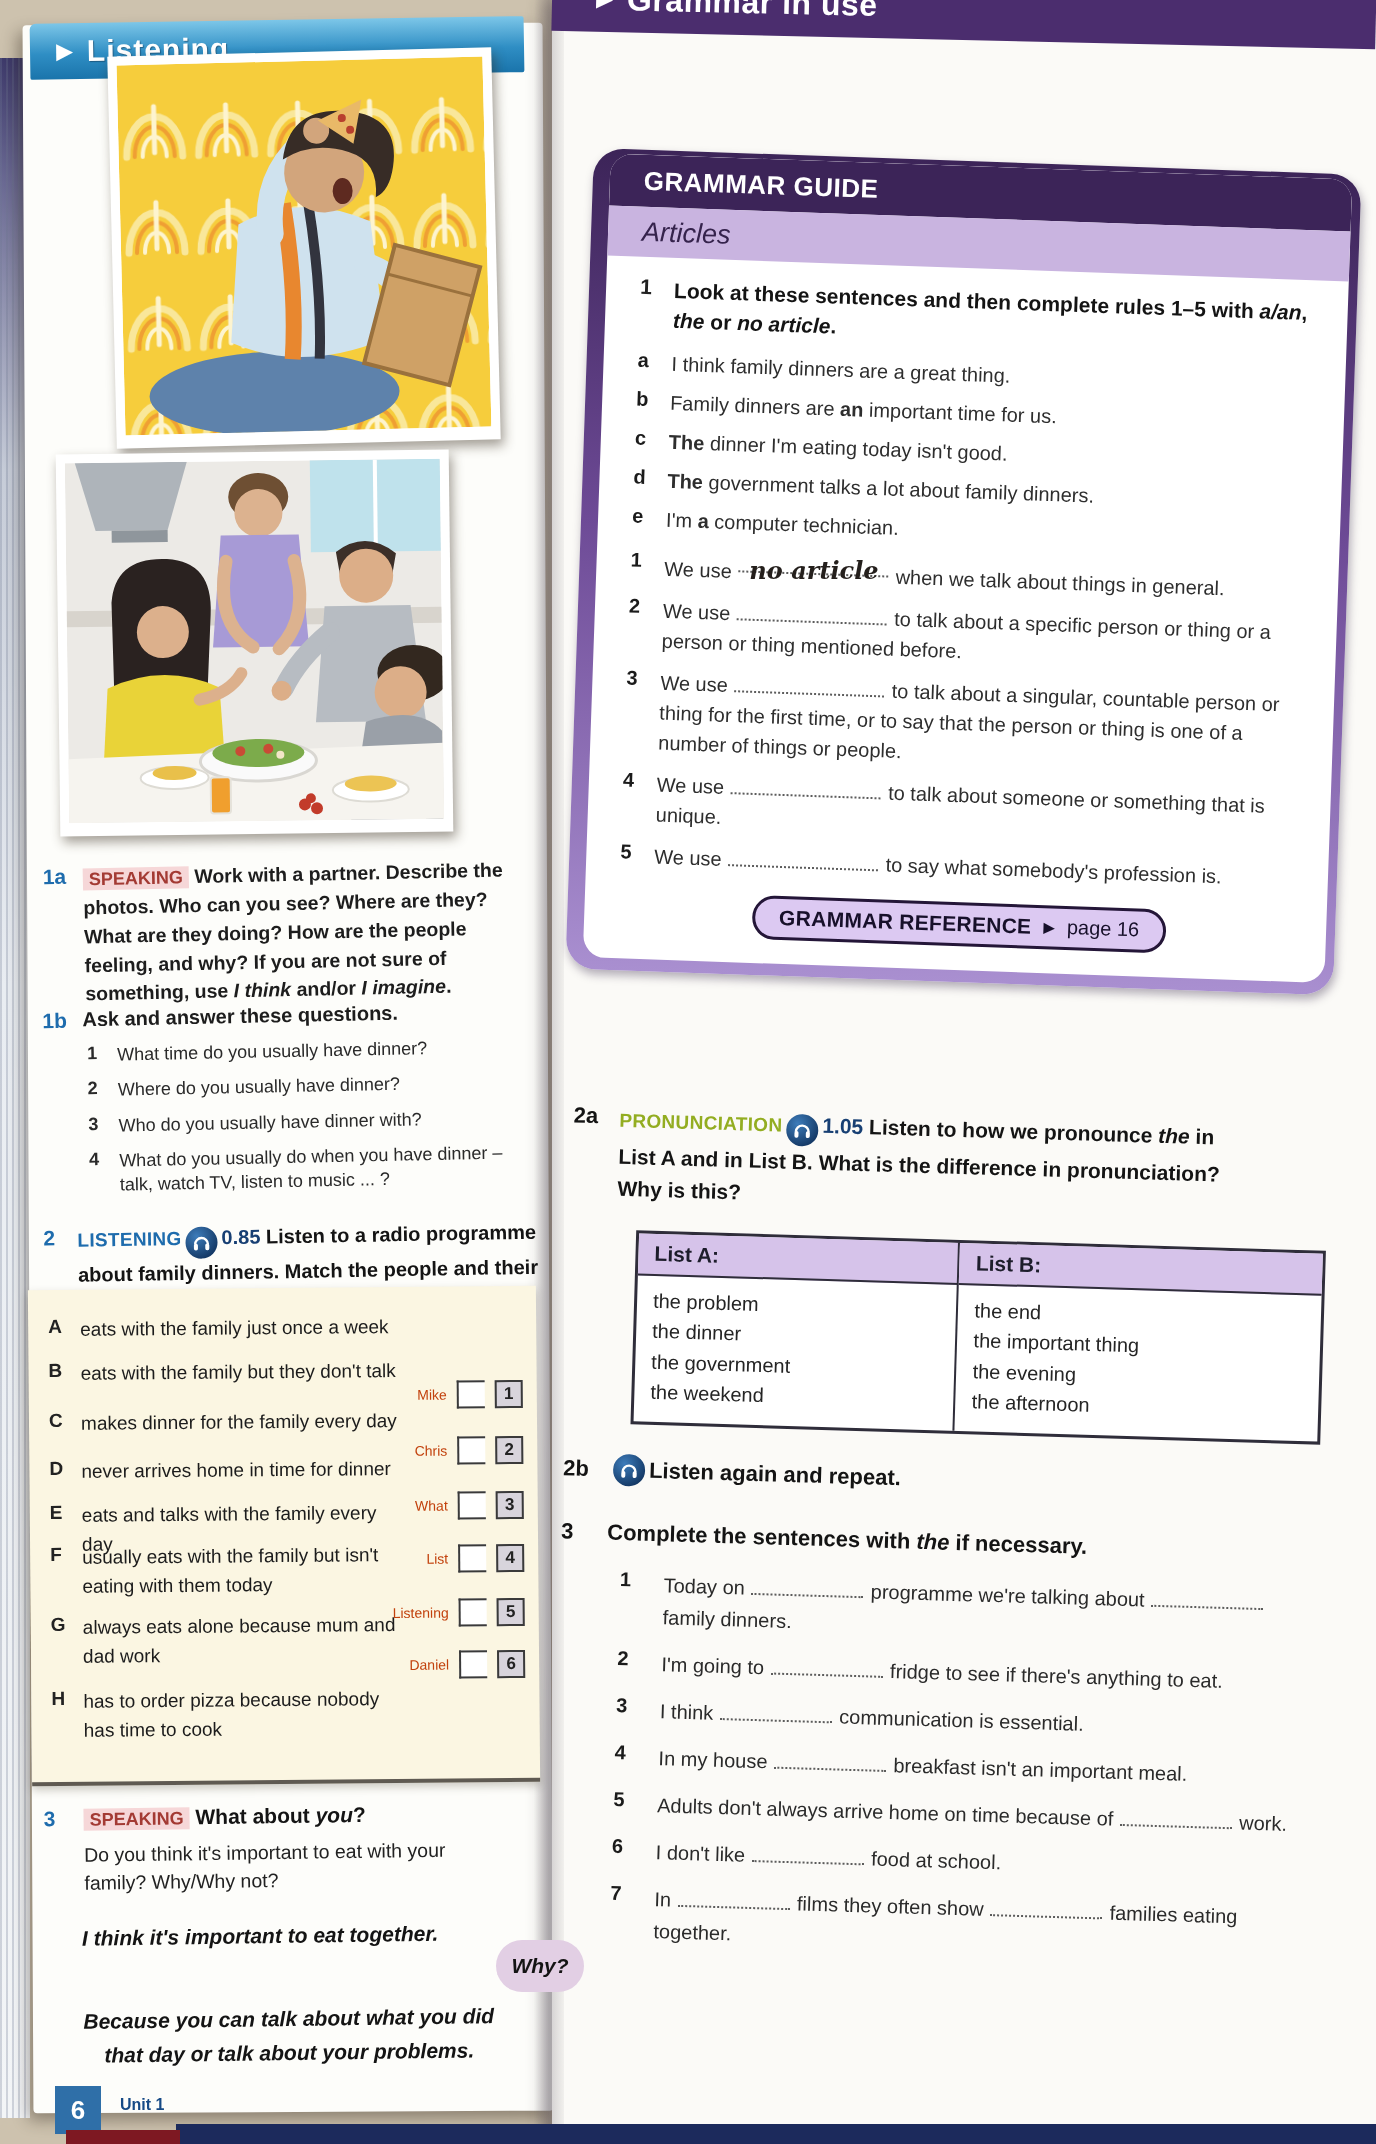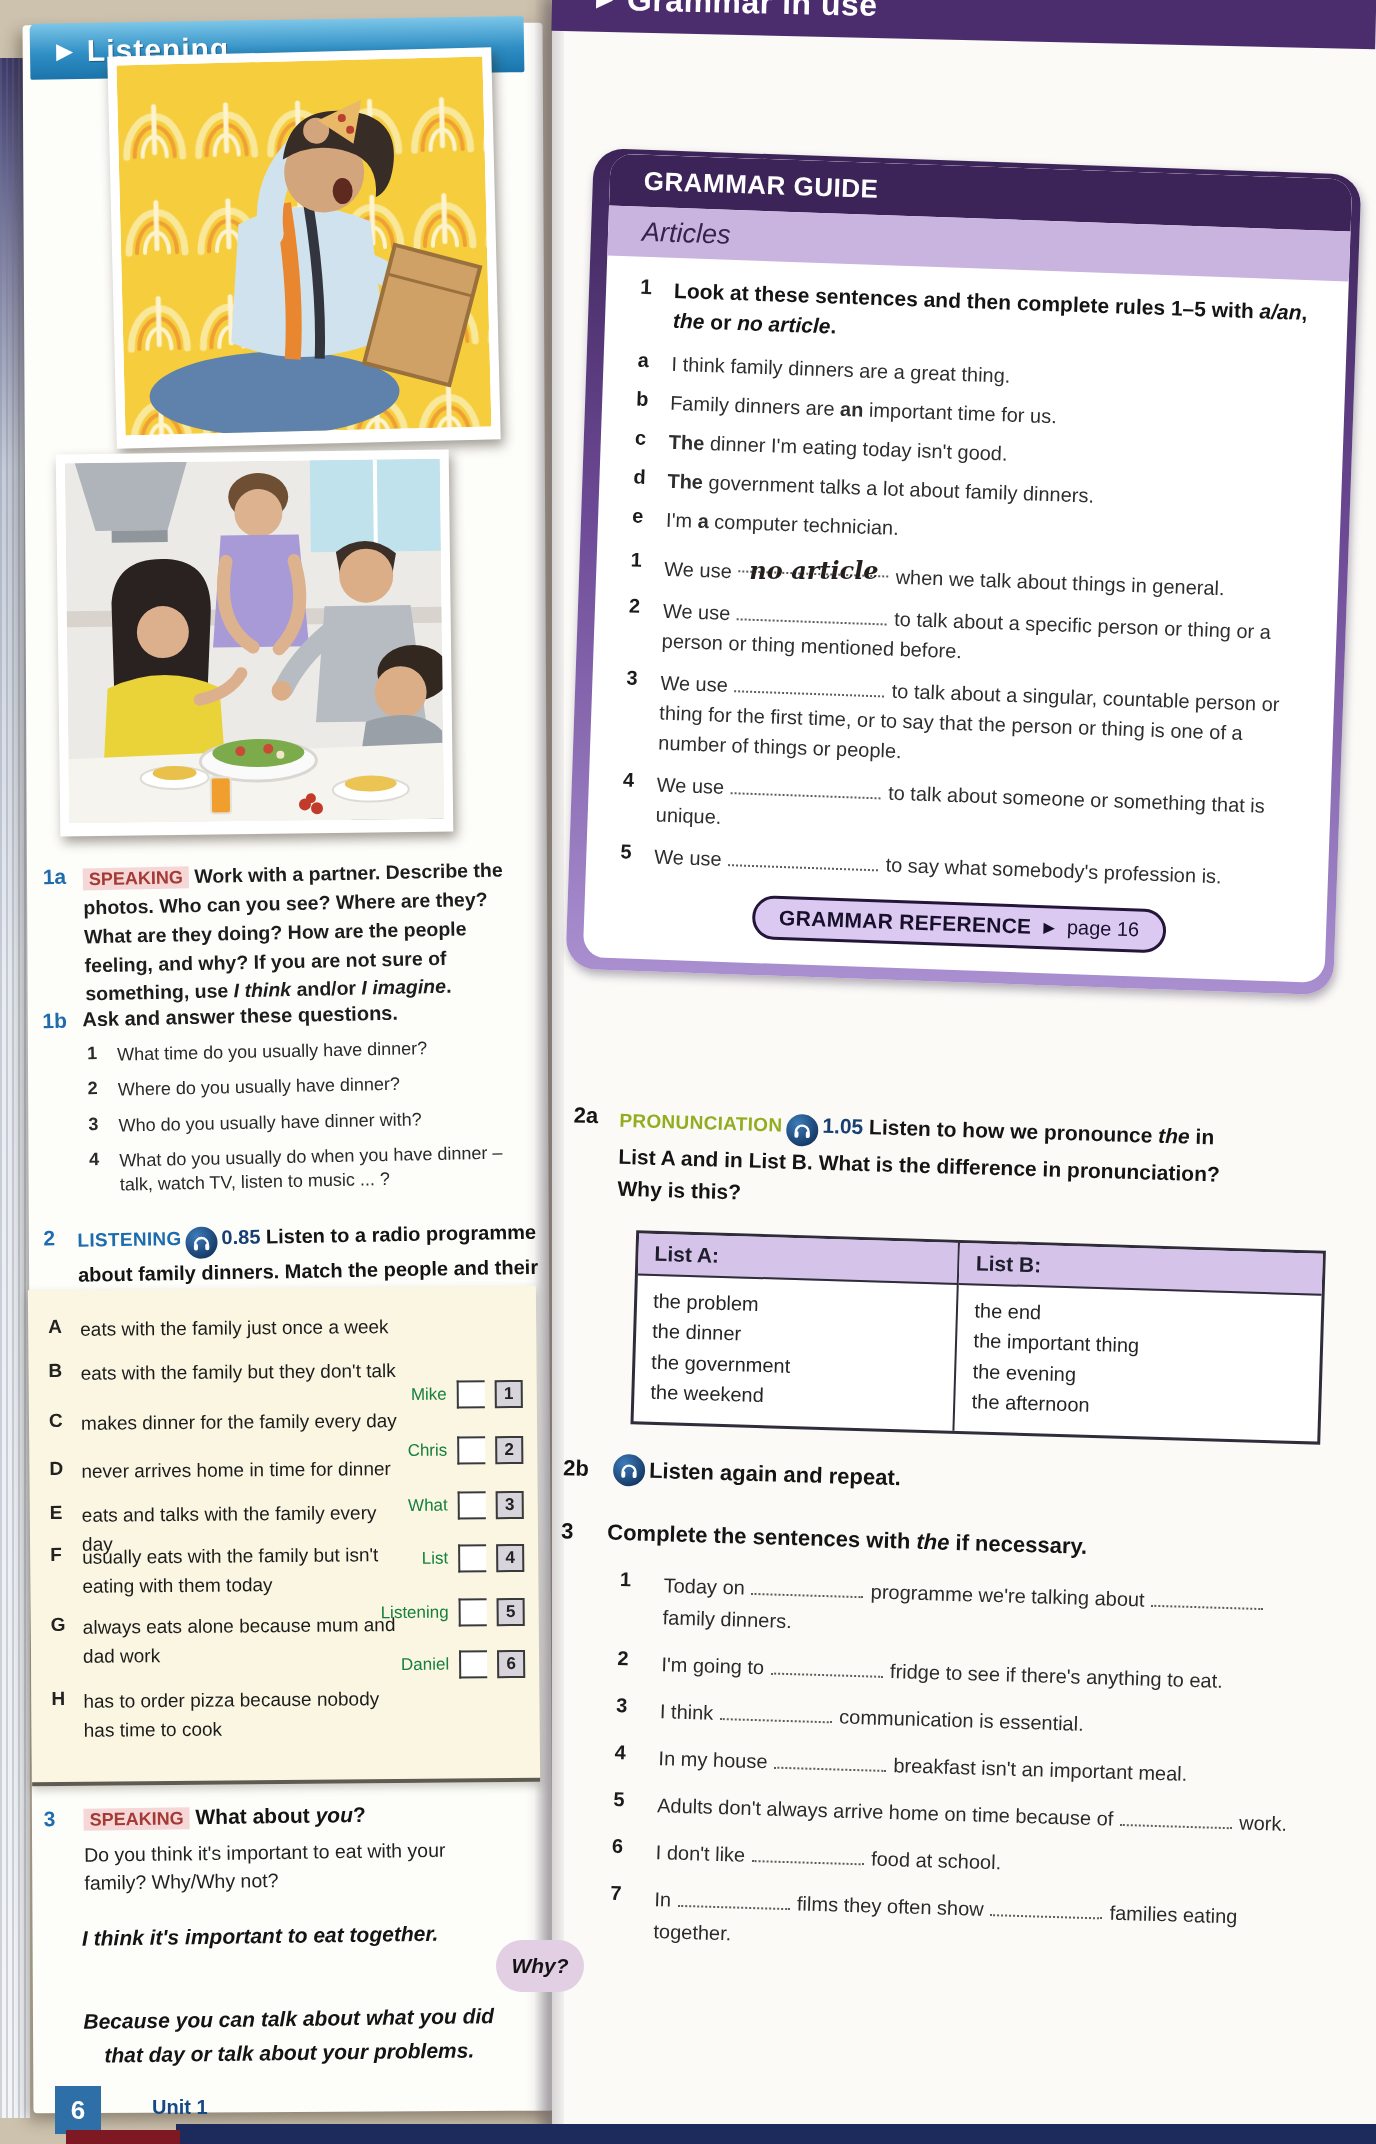--- a/index.html
+++ b/index.html
@@ -70,42 +70,42 @@
   .ex2{left:44px;top:1222px;width:502px;transform:rotate(-1deg);display:flex;}
   .ex2 .num{width:34px;font-size:21px;}
   .ex2 .txt{width:466px;font-weight:bold;font-size:20px;line-height:1.45;color:#141414;}
   .panel{left:30px;top:1288px;width:508px;height:492px;background:#fbf6e2;
     transform:rotate(-0.5deg);box-shadow:0 4px 9px rgba(60,50,30,.25);
     border-bottom:4px solid #5f5a52;}
   .opt{position:absolute;left:20px;display:flex;gap:12px;}
   .opt .ol{width:20px;font-weight:bold;font-size:19px;}
   .opt .ot{width:330px;font-size:19px;line-height:1.5;color:#1c1c1c;}
   .nm{position:absolute;right:14px;display:flex;align-items:center;gap:10px;}
-  .nm .nl{width:96px;text-align:right;font-size:17px;color:#15803d;}
+  .nm .nl{width:96px;text-align:right;font-size:14px;color:#c2410c;}
   .bx{width:28px;height:28px;border:2px solid #3a3a3a;display:inline-flex;
     align-items:center;justify-content:center;font-weight:bold;font-size:17px;box-sizing:border-box;}
   .bx-empty{background:#fff;border-right:none;}
   .bx-num{background:#d8d4dc;}
   .ex3L{left:44px;top:1804px;width:478px;transform:rotate(-0.8deg);}
   .ex3L .hdr{display:flex;}
   .ex3L .num{width:40px;font-size:21px;}
   .ex3L .ttl{font-weight:bold;font-size:21px;color:#141414;}
   .ex3L .body{margin:10px 0 0 40px;font-size:19.5px;line-height:1.45;color:#222;width:420px;}
   .bubble1{left:82px;top:1924px;width:390px;font-style:italic;font-weight:bold;
     font-size:21px;color:#141414;transform:rotate(-0.8deg);}
   .why{left:496px;top:1940px;width:88px;height:52px;background:#e2cfe4;border-radius:26px;
     display:flex;align-items:center;justify-content:center;font-style:italic;font-weight:bold;
     font-size:21px;color:#141414;}
   .why:after{content:"";position:absolute;left:-9px;bottom:8px;border:10px solid transparent;
     border-right-color:#e2cfe4;}
   .bubble3{left:58px;top:2002px;width:462px;text-align:center;font-style:italic;font-weight:bold;
     font-size:21px;line-height:1.62;color:#141414;transform:rotate(-0.8deg);}
   .pgnum{left:55px;top:2086px;width:46px;height:48px;background:#2f6fa8;color:#fff;
     display:flex;align-items:center;justify-content:center;font-weight:bold;font-size:26px;}
-  .unit{left:152px;top:2096px;color:#164a86;font-weight:bold;font-size:20px;}
+  .unit{left:120px;top:2096px;color:#164a86;font-weight:bold;font-size:16px;}
 
   
   .ggbox{left:594px;top:148px;width:768px;transform:rotate(2deg);transform-origin:top left;
     background:linear-gradient(180deg,#3c2458 0%,#6d4a96 45%,#a98fd0 100%);
     border-radius:30px;padding:5px 9px 12px 17px;box-sizing:border-box;
     box-shadow:2px 5px 10px rgba(40,25,60,.35);}
   .gg-inner{border-radius:22px;overflow:hidden;background:#fff;}
   .gg-head{height:52px;background:#3c2458;color:#fff;display:flex;align-items:center;
     padding-left:34px;font-weight:bold;font-size:26px;letter-spacing:.5px;}
   .gg-sub{height:50px;background:#c9b4e0;color:#35234c;display:flex;align-items:center;

